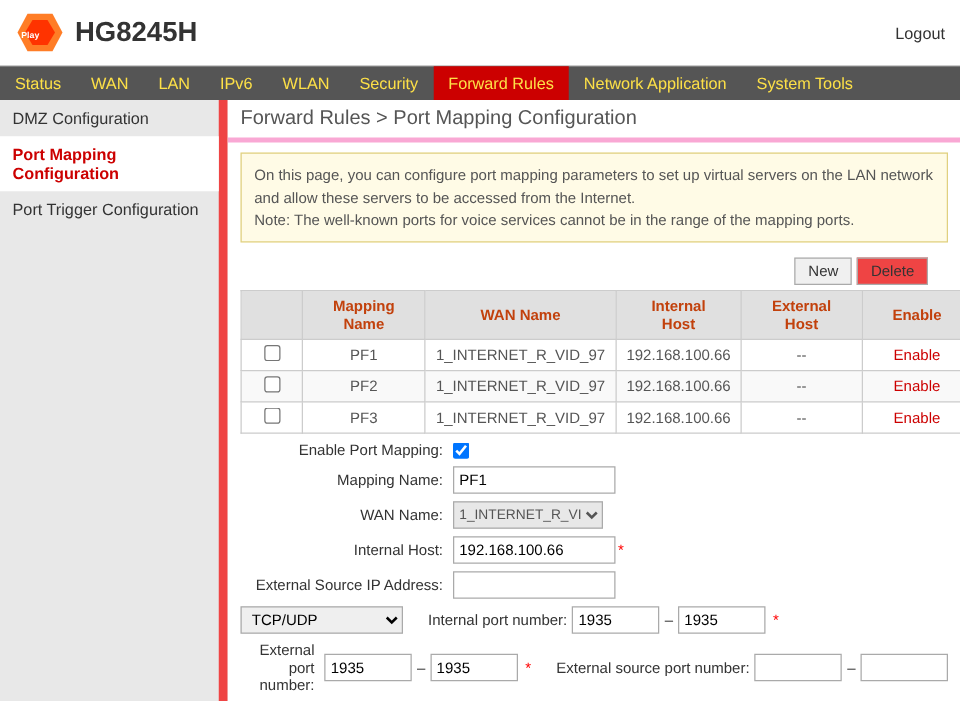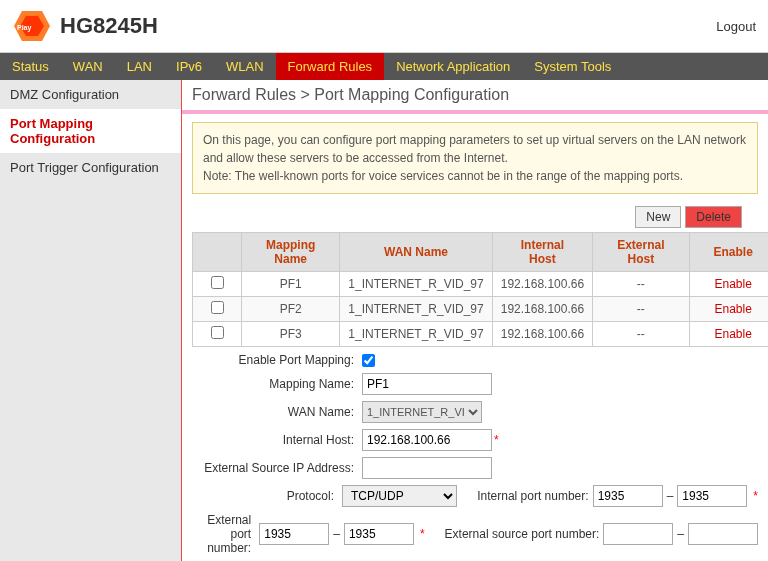--- a/index.html
+++ b/index.html
@@ -12,21 +12,21 @@
 
     
     .nav { background: #555; display: flex; align-items: center; }
     .nav-item { padding: 6px 12px; color: #fde047; font-size: 13px; cursor: pointer; white-space: nowrap; }
     .nav-item.active { background: #cc0000; }
 
     
     .layout { display: flex; height: calc(561px - 80px); }
 
     
-    .sidebar { width: 182px; background: #e8e8e8; border-right: 1px solid #ef4444; flex-shrink: 0; }
+    .sidebar { width: 182px; background: #e8e8e8; border-right: 7px solid #ef4444; flex-shrink: 0; }
     .sidebar-item { padding: 7px 10px; font-size: 13px; cursor: pointer; color: #333; }
     .sidebar-item.active { background: #fff; color: #cc0000; font-weight: bold; }
 
     
     .main { flex: 1; overflow-y: auto; padding: 0; }
 
     
     .breadcrumb { padding: 6px 10px; font-size: 16px; color: #555; border-bottom: 4px solid #f9a8d4; }
 
     
@@ -84,20 +84,21 @@
   </div>
   <span style="font-size:13px;color:#333;cursor:pointer;">Logout</span>
 </div>
 
 <div class="nav">
   <div class="nav-item">Status</div>
   <div class="nav-item">WAN</div>
   <div class="nav-item">LAN</div>
   <div class="nav-item">IPv6</div>
   <div class="nav-item">WLAN</div>
+  <div class="nav-item">Security</div>
   <div class="nav-item active">Forward Rules</div>
   <div class="nav-item">Network Application</div>
   <div class="nav-item">System Tools</div>
 </div>
 
 <div class="layout">
 
   <div class="sidebar">
     <div class="sidebar-item">DMZ Configuration</div>
     <div class="sidebar-item active">Port Mapping Configuration</div>
@@ -184,21 +185,20 @@
         <input type="text" class="form-control form-input" value="192.168.100.66" style="">
         <span class="required-star">*</span>
       </div>
 
       <div class="form-row">
         <div class="form-label">External Source IP Address:</div>
         <input type="text" class="form-control form-input" style="">
       </div>
 
       <div class="form-row">
-        <div class="form-label">Protocol:</div>
         <select class="form-control form-select">
           <option>TCP/UDP</option>
           <option>TCP</option>
           <option>UDP</option>
         </select>
         <div style="margin-left:20px; display:flex; align-items:center; gap:4px;">
           <span style="font-size:12px; color:#333; white-space:nowrap;">Internal port number:</span>
           <input type="text" class="form-control form-input-sm" value="1935" style="">
           <span class="port-dash">–</span>
           <input type="text" class="form-control form-input-sm" value="1935" style="">

